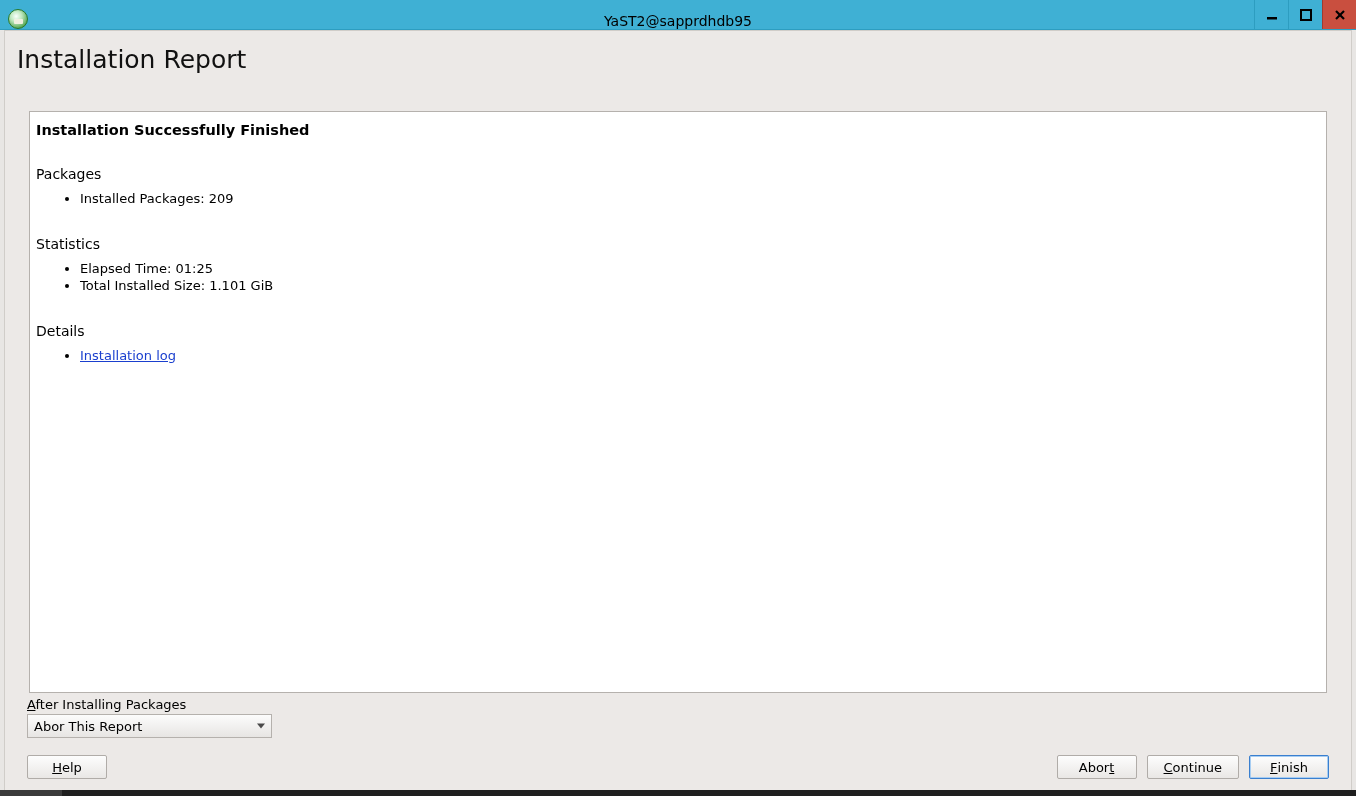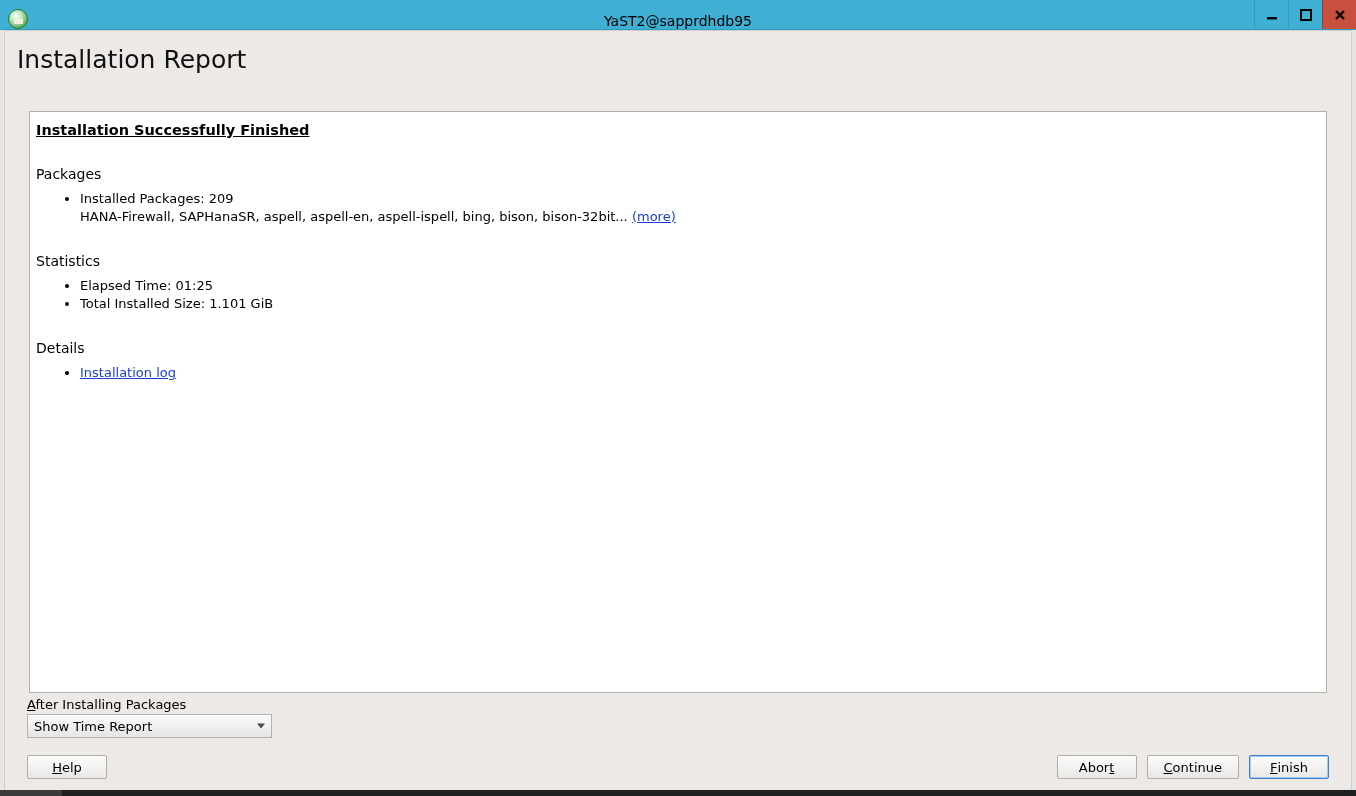--- a/index.html
+++ b/index.html
@@ -73,21 +73,21 @@
       position: absolute;
       top: 80px; left: 24px; right: 24px;
       bottom: 98px;
       background: #fff;
       border: 1px solid #b5b1ad;
       padding: 6px 6px;
       overflow: auto;
       font-size: 13px;
       color: #000;
   }
-  .report-box h2 { font-size: 14.5px; font-weight: bold; margin: 4px 0 8px 0; text-decoration: underline; }
+  .report-box h2 { font-size: 14.5px; font-weight: bold; margin: 4px 0 8px 0; }
   .report-box h3 { font-size: 14px; font-weight: normal; margin: 28px 0 8px 0; }
   .report-box ul { list-style: disc; margin-left: 44px; margin-bottom: 4px; }
   .report-box li { line-height: 1.35; }
   .pkg-desc { display:block; }
   a.link { color: #1a3fce; text-decoration: underline; cursor:pointer; }
 
   
   .bottom-area {
     position: absolute;
     left: 22px; right: 22px; bottom: 12px;
@@ -178,23 +178,20 @@
 <div class="client">
   <div class="page-title">Installation Report</div>
 
   <div class="report-box">
     <h2>Installation Successfully Finished</h2>
 
     <h3>Packages</h3>
     <ul>
       <li>
         <span>Installed Packages: 209</span>
-        <span class="pkg-desc">
-          <span>HANA-Firewall, SAPHanaSR, aspell, aspell-en, aspell-ispell, bing, bison, bison-32bit... </span><a class="link">(more)</a>
-        </span>
       </li>
     </ul>
 
     <h3>Statistics</h3>
     <ul>
       <li>Elapsed Time: 01:25</li>
       <li>Total Installed Size: 1.101 GiB</li>
     </ul>
 
     <h3>Details</h3>
@@ -203,21 +200,21 @@
         <a class="link">Installation log</a>
       </li>
     </ul>
   </div>
 
   <div class="bottom-area">
     <div class="after-label">
       <span class="u">A</span><span>fter Installing Packages</span>
     </div>
     <div class="combo">
-      <span>Show Time Report</span>
+      <span>Abor This Report</span>
       <span class="chev"></span>
     </div>
 
     <div class="button-row">
       <div class="btn">
         <span class="u">H</span>
           <span>elp</span>
       </div>
       <div class="spacer"></div>
       <div class="btn">

